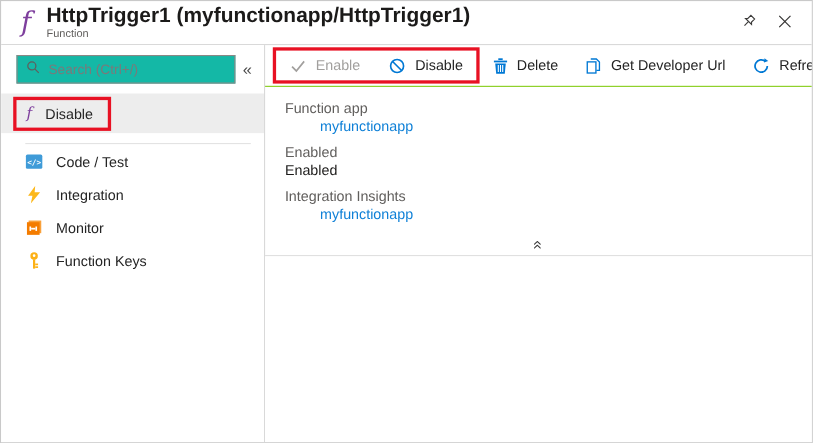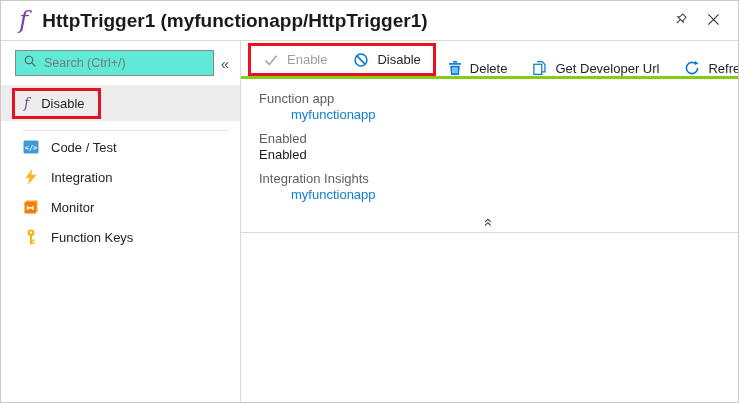--- a/index.html
+++ b/index.html
@@ -21,21 +21,21 @@
   .header-actions { display:flex; align-items:center; gap:15px; padding-right:4px; }
   .icon-btn { background:none; border:none; padding:2px; cursor:pointer; display:flex; align-items:center; }
 
   
   .body { flex:1; display:flex; min-height:0; }
 
   
   .sidebar { width:240px; min-width:240px; border-right:1px solid #d9d9d9;
              display:flex; flex-direction:column; background:#fff; }
   .search-row { display:flex; align-items:center; margin:9px 4px 0 14px; }
-  .search-box { flex:1; height:26px; border:1px solid #8a8886; background:#5eead4;
+  .search-box { flex:1; height:26px; border:1px solid #8a8886; background:#14b8a6;
                 display:flex; align-items:center; padding:0 7px; gap:7px; }
   .search-box input { border:none; outline:none; flex:1; min-width:0; font-size:12.5px;
                       color:#323130; font-family:inherit; background:transparent; }
   .search-box input::placeholder { color:#7a7a7a; }
   .collapse-left { font-size:15px; color:#4a4a4a; cursor:pointer; padding:0 7px; user-select:none; }
 
   .overview-row { margin-top:9px; height:36px; min-height:36px; background:var(--selected-row-gray,#ededed);
                   display:flex; align-items:center; padding-left:11px; cursor:pointer; }
   .red-box { border:3px solid var(--annotation-red,#e81123); display:inline-flex; align-items:center; }
   .overview-box { padding:5px 13px 5px 9px; gap:12px; }
@@ -43,22 +43,22 @@
   .nav-label { font-size:13px; color:#242424; white-space:nowrap; }
 
   .section-label { margin:16px 0 0 22px; font-size:13px; color:#242424; }
   .section-divider { border-top:1px solid #e3e3e3; margin:9px 12px 1px 22px; }
   .nav-item { display:flex; align-items:center; gap:12px; padding:7px 0 7px 22px;
               cursor:pointer; }
   .nav-icon { width:16px; height:16px; display:flex; justify-content:center; align-items:center; }
 
   
   .main { flex:1; display:flex; flex-direction:column; min-width:0; }
-  .toolbar { height:38px; min-height:38px; display:flex; align-items:flex-end;
-             border-bottom:3px solid #84cc16; padding-left:7px; }
+  .toolbar { height:38px; min-height:38px; display:flex; align-items:center;
+             border-bottom:1px solid #84cc16; padding-left:7px; }
   .toolbar-box { height:33px; padding:0 12px; gap:26px; margin-right:12px; }
   .tb-btn { display:flex; align-items:center; gap:8px; background:none; border:none;
             font-family:inherit; font-size:13px; color:#242424; cursor:pointer;
             padding:0; white-space:nowrap; }
   .tb-btn .ic { color:var(--accent-blue,#0078d4); display:flex; }
   .tb-btn.disabled { color:#a19f9d; cursor:default; }
   .tb-btn.disabled .ic { color:#a19f9d; }
   .tb-gap { margin-right:25px; }
 
   .fields { padding:12px 0 0 18px; }
@@ -75,20 +75,21 @@
 </style>
 </head>
 <body>
 
 <div class="page">
 
   <div class="blade-header">
     <span class="fn-glyph lg">f</span>
     <div class="titles">
       <div class="page-title">HttpTrigger1 (myfunctionapp/HttpTrigger1)</div>
+      <div class="page-subtitle">Function</div>
     </div>
     <div class="header-actions">
       <button class="icon-btn">
         <span>
           <svg width="15" height="15" viewBox="0 0 16 16" fill="none" stroke="#3b3a39" stroke-width="1.1">
             <g transform="rotate(45 8 8)">
               <path d="M5.5 2.2 h5 v4.2 l1.6 1.6 h-8.2 l1.6 -1.6 z"></path>
               <line x1="8" y1="8.2" x2="8" y2="13.6"></line>
             </g>
           </svg>

